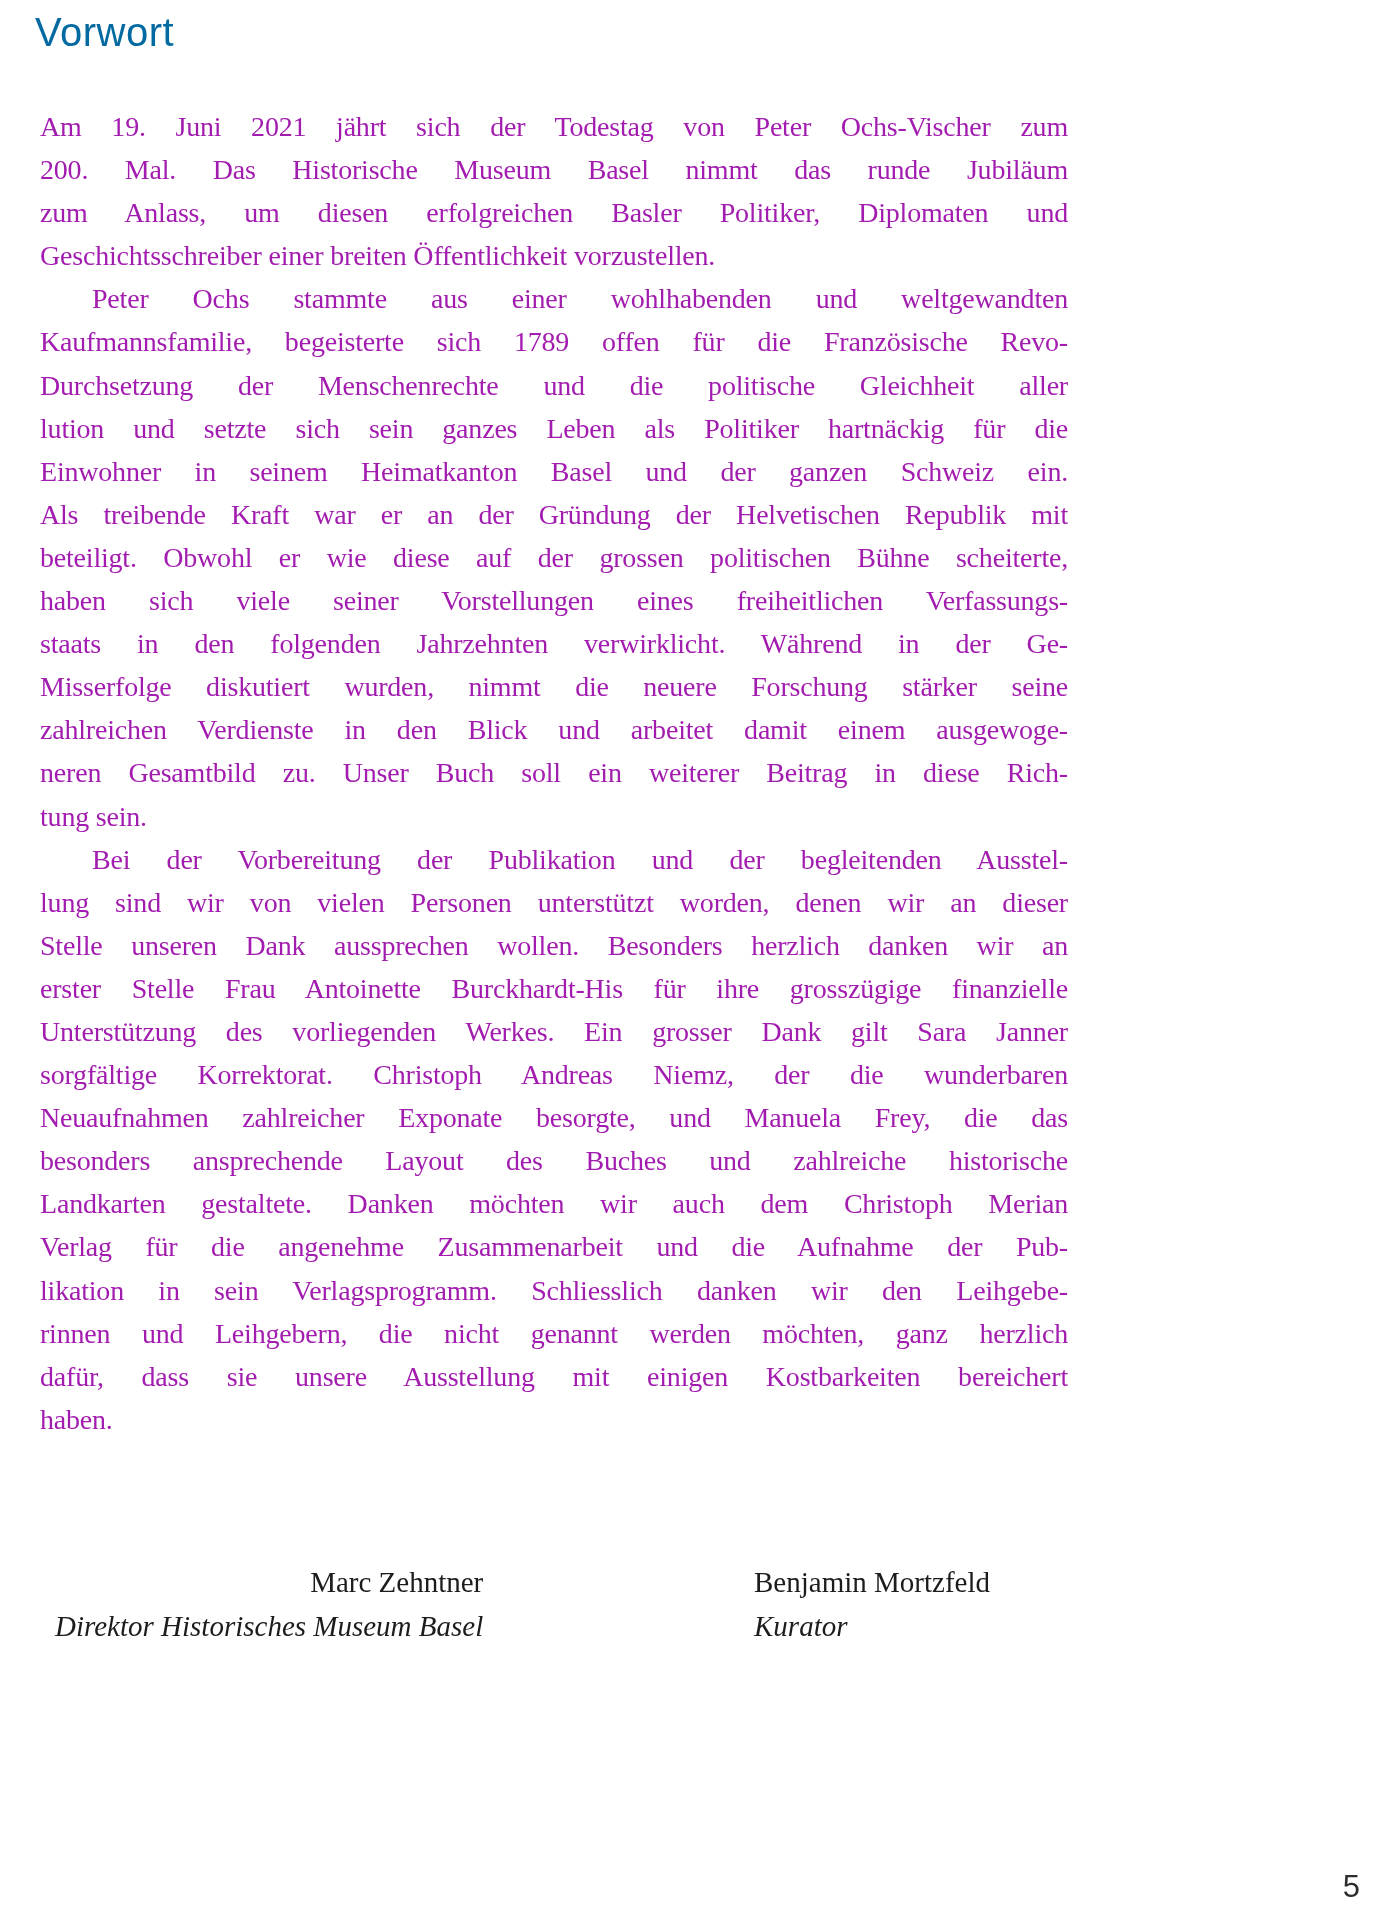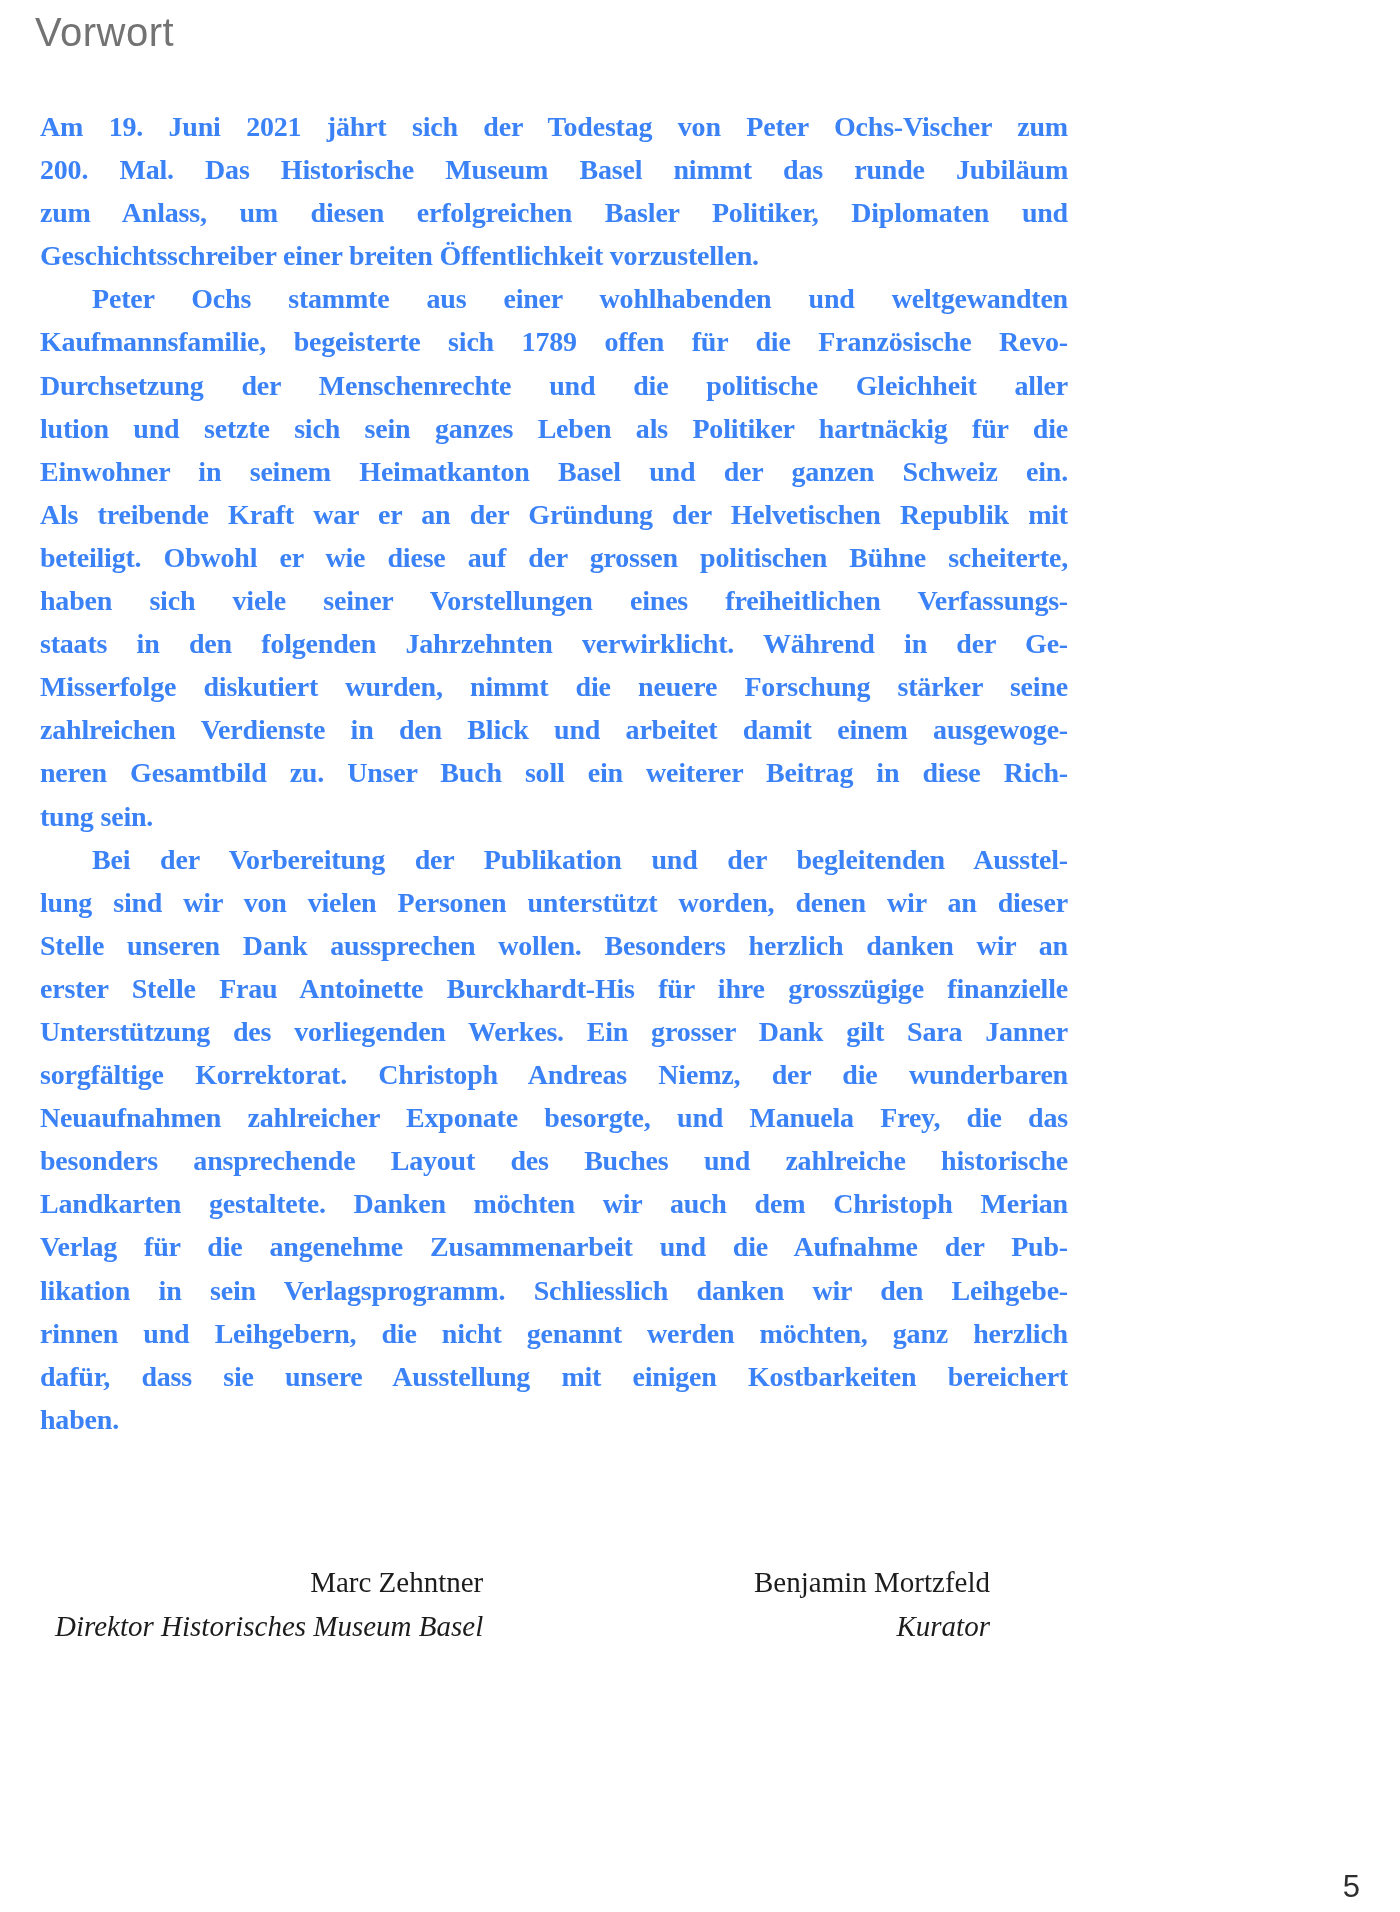--- a/index.html
+++ b/index.html
@@ -16,31 +16,30 @@
     background: #ffffff;
   }
   .heading {
     position: absolute;
     left: 35px; top: 8px;
     font-family: "Liberation Sans", sans-serif;
     font-weight: 400;
     font-size: 40px;
     line-height: 48px;
     letter-spacing: 0.5px;
-    color: #737373;
+    color: #0369a1;
   }
   .bodytext {
     position: absolute;
     left: 40px; top: 105px;
     width: 1028px;
     font-size: 28px;
     line-height: 43.1px;
     letter-spacing: -0.2px;
-    color: #3b82f6;
-    font-weight: bold;
+    color: #a21caf;
   }
   .line {
     height: 43.1px;
     overflow: hidden;
     text-align: justify;
     text-align-last: justify;
   }
   .line.para-end {
     text-align-last: left;
   }
@@ -50,21 +49,21 @@
   .signatures {
     position: absolute;
     left: 40px; top: 1561px;
     width: 1028px;
     font-size: 29px;
     line-height: 43.5px;
     color: #1c1c1c;
   }
   .sig-col { position: absolute; top: 0; }
   .sig-col.left  { left: 15px; text-align: right; }
-  .sig-col.right { left: 714px; text-align: right; }
+  .sig-col.right { left: 714px; }
   .sig-title { font-style: italic; }
   .page-number {
     position: absolute;
     right: 40px; top: 1870px;
     font-family: "Liberation Sans", sans-serif;
     font-size: 31px;
     line-height: 34px;
     color: #2e2e2e;
   }
 </style>

